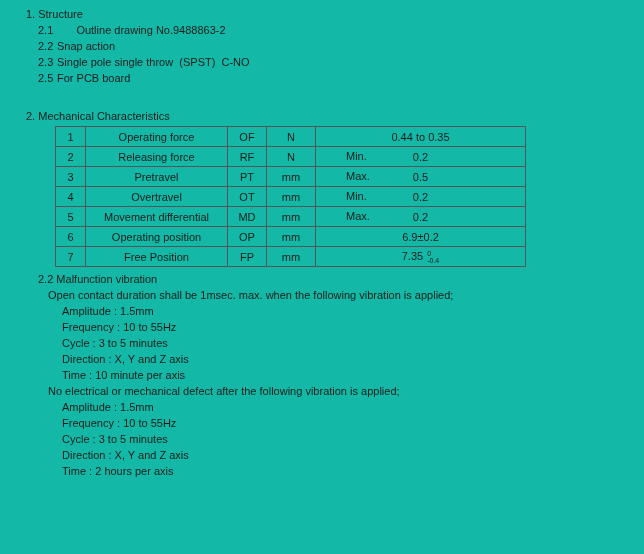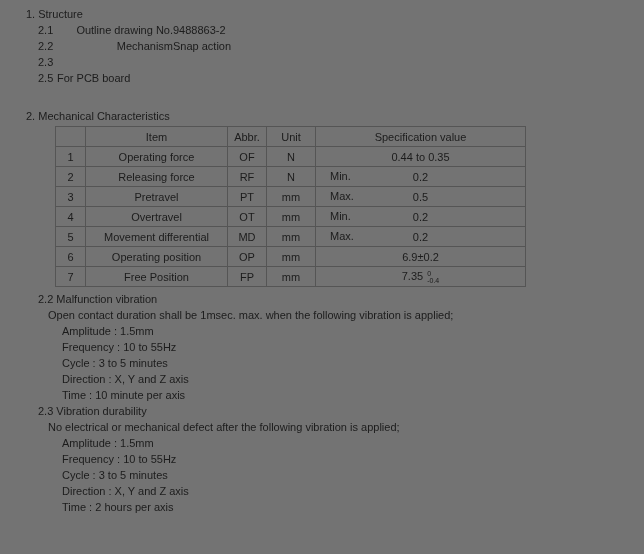--- a/index.html
+++ b/index.html
@@ -1,21 +1,21 @@
 <!DOCTYPE html>
 <html><head>
 <meta charset="utf-8">
 <style>
   * { margin: 0; padding: 0; box-sizing: border-box; }
   html, body { background: #fff; }
   .page {
     position: relative;
     width: 644px;
     height: 554px;
-    background: #737373;
+    background: #14b8a6;
     color: #1c1c1c;
     font-family: "Liberation Sans", "DejaVu Sans", sans-serif;
     font-size: 11px;
     line-height: 16px;
     padding: 6px 4px 0 26px;
     overflow: hidden;
   }
   .sec-title { white-space: pre; }
   .indent1 { padding-left: 12px; }
   .indent2 { padding-left: 22px; }
@@ -40,21 +40,21 @@
     padding: 0;
     vertical-align: middle;
   }
   .c-no   { width: 30px; }
   .c-item { width: 142px; }
   .c-abbr { width: 39px; }
   .c-unit { width: 49px; }
   .c-spec { width: 210px; }
   td.c-item { text-align: left; padding-left: 8px; }
   td.c-spec { position: relative; }
-  .qual { position: absolute; left: 14px; top: 0; line-height: 19px; }
+  .qual { position: absolute; left: 30px; top: 0; line-height: 19px; }
   .tol {
     display: inline-flex;
     flex-direction: column;
     font-size: 7px;
     line-height: 7px;
     margin-left: 4px;
     vertical-align: middle;
     text-align: left;
     position: relative;
     top: -1px;
@@ -69,44 +69,37 @@
   <div class="sec1">
     <div class="sec-title">1. Structure</div>
 
     <div class="kv">
       <span class="kv-no">2.1</span>
       <span class="kv-label">Outline drawing No.</span>
       <span class="kv-value">9488863-2</span>
     </div>
     <div class="kv">
       <span class="kv-no">2.2</span>
-      <span class="kv-label">Mechanism</span>
       <span class="kv-value">Snap action</span>
     </div>
     <div class="kv">
       <span class="kv-no">2.3</span>
+      <span class="kv-value">Single pole single throw  (SPST)  C-NO</span>
     </div>
     <div class="kv">
       <span class="kv-no">2.5</span>
       <span class="kv-value">For PCB board</span>
     </div>
   </div>
 
   <div class="sec2">
     <div class="sec-title">2. Mechanical Characteristics</div>
 
     <table class="spec">
       <tbody>
-          <tr>
-        <th class="c-no"></th>
-        <th class="c-item">Item</th>
-        <th class="c-abbr">Abbr.</th>
-        <th class="c-unit">Unit</th>
-        <th class="c-spec">Specification value</th>
-      </tr>
       <tr>
         <td class="c-no">1</td>
         <td class="c-item">Operating force</td>
         <td class="c-abbr">OF</td>
         <td class="c-unit">N</td>
         <td class="c-spec"><span class="qual"></span><span class="val">0.44 to 0.35</span></td>
       </tr>
       <tr>
         <td class="c-no">2</td>
         <td class="c-item">Releasing force</td>
@@ -156,21 +149,20 @@
       </table>
 
     <div class="indent1 after-table">2.2 Malfunction vibration</div>
     <div class="indent2">Open contact duration shall be 1msec. max. when the following vibration is applied;</div>
     <div class="indent3">Amplitude : 1.5mm</div>
     <div class="indent3">Frequency : 10 to 55Hz</div>
     <div class="indent3">Cycle : 3 to 5 minutes</div>
     <div class="indent3">Direction : X, Y and Z axis</div>
     <div class="indent3">Time : 10 minute per axis</div>
 
-    <div class="indent1">2.3 Vibration durability</div>
     <div class="indent2">No electrical or mechanical defect after the following vibration is applied;</div>
     <div class="indent3">Amplitude : 1.5mm</div>
     <div class="indent3">Frequency : 10 to 55Hz</div>
     <div class="indent3">Cycle : 3 to 5 minutes</div>
     <div class="indent3">Direction : X, Y and Z axis</div>
     <div class="indent3">Time : 2 hours per axis</div>
   </div>
 
 </div>
 

